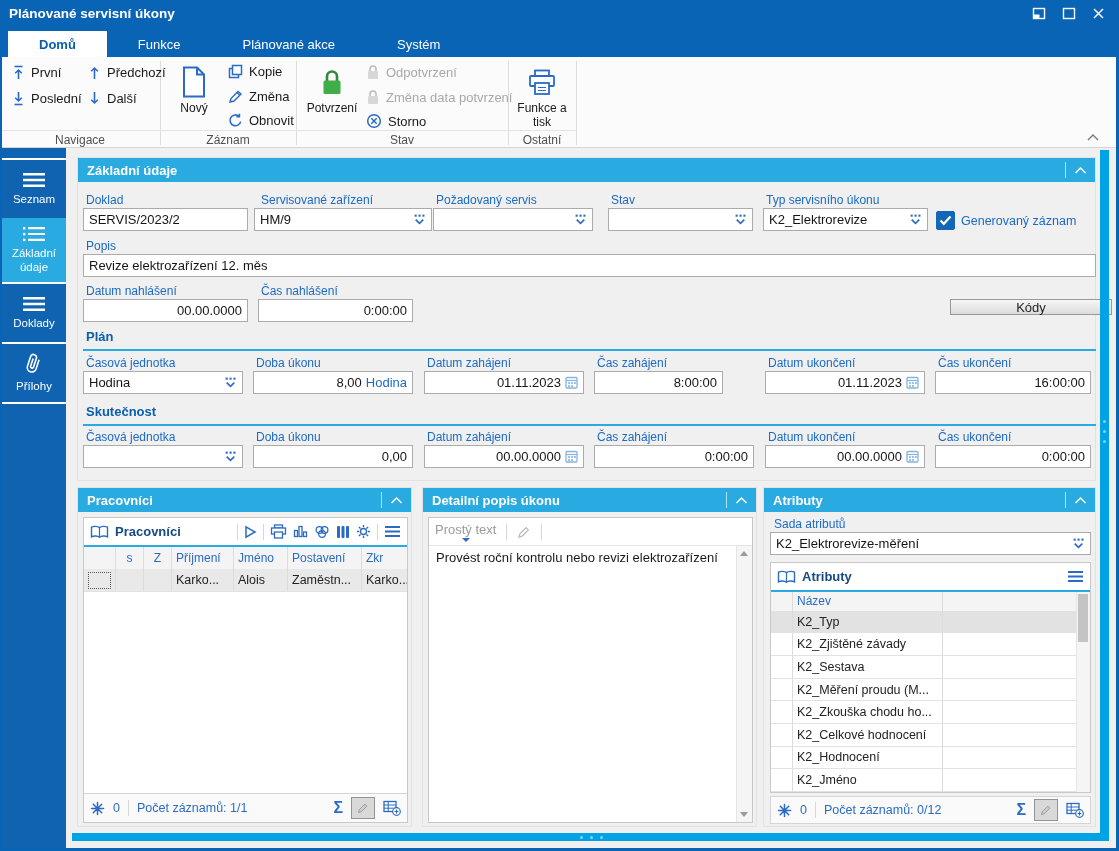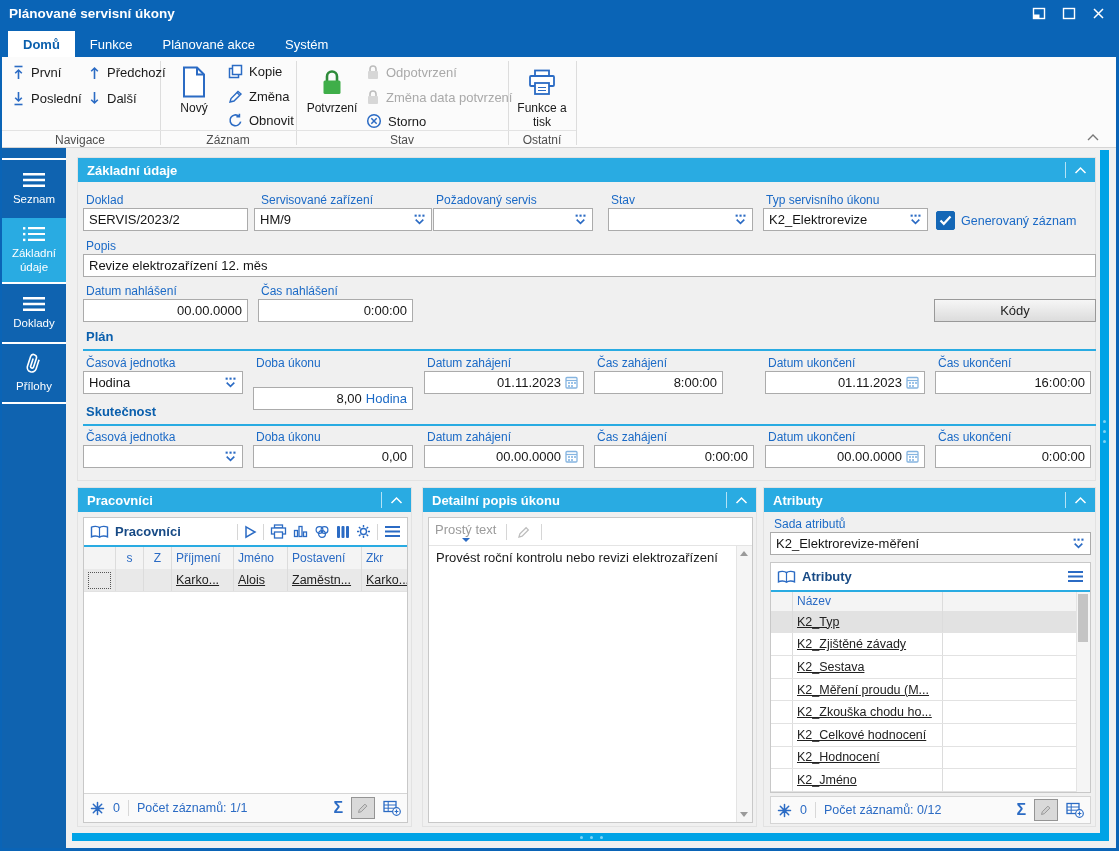--- a/index.html
+++ b/index.html
@@ -7,21 +7,21 @@
   body{font-family:"Liberation Sans",sans-serif;}
   #win{position:relative;width:1119px;height:851px;background:#f0f0f0;overflow:hidden;}
   .abs{position:absolute;}
   svg{display:block;}
   
   .titlebar{left:0;top:0;width:1119px;height:27px;background:#0a64b6;display:flex;align-items:center;color:#fff;}
   .title{font-weight:bold;font-size:13.5px;padding-left:9px;}
   .winbtns{margin-left:auto;display:flex;gap:16px;padding-right:14px;align-items:center;}
   
   .tabstrip{left:0;top:27px;width:1119px;height:30px;background:#0a64b6;display:flex;align-items:flex-end;padding-left:8px;box-sizing:border-box;}
-  .tab{height:26px;display:flex;align-items:center;padding:0 15px;color:#fff;font-size:13px;cursor:default;}
+  .tab{height:26px;display:flex;align-items:center;padding:0 31px;color:#fff;font-size:13px;cursor:default;}
   .tab.active{background:#fff;color:#0a5fad;font-weight:bold;}
   
   .ribbon{left:0;top:57px;width:1119px;height:91px;background:#fbfbfb;border-bottom:1px solid #d5d5d5;box-sizing:border-box;}
   .rsep{position:absolute;top:4px;height:84px;width:1px;background:#ddd;}
   .ritem{position:absolute;display:flex;align-items:center;gap:6px;font-size:13px;color:#1a1a1a;white-space:nowrap;}
   .ritem.dis{color:#a9a9a9;}
   .rbig{position:absolute;display:flex;flex-direction:column;align-items:center;justify-content:flex-start;font-size:12px;color:#1a1a1a;text-align:center;line-height:1.15;}
   .rbig .bicon{height:40px;display:flex;align-items:center;}
   .rgl{position:absolute;top:73px;height:17px;border-top:1px solid #e3e3e3;color:#4f4f4f;font-size:12px;display:flex;align-items:center;justify-content:center;}
   
@@ -35,29 +35,29 @@
   .phead .ptitle{font-weight:bold;font-size:13px;padding-left:9px;}
   .phead .pright{margin-left:auto;display:flex;align-items:center;gap:8px;padding-right:8px;}
   .phead .vline{width:1px;height:16px;background:rgba(255,255,255,.65);}
   .lbl{position:absolute;color:#1b6ac6;font-size:12px;white-space:nowrap;}
   .inp{position:absolute;height:23px;background:#fff;border:1px solid #ababab;box-sizing:border-box;display:flex;align-items:center;padding:0 5px;font-size:13px;color:#151515;}
   .inp.right{justify-content:flex-end;}
   .inp .unit{color:#1b6ac6;margin-left:4px;}
   .inp .ddw{margin-left:auto;padding-left:4px;}
   .sect{position:absolute;color:#0a5fad;font-weight:bold;font-size:13px;}
   .cyanline{position:absolute;height:2px;background:#29abe2;}
-  .graybtn{position:absolute;height:23px;background:linear-gradient(#f6f6f6,#dcdcdc);border:1px solid #999;box-sizing:border-box;display:flex;align-items:center;justify-content:center;font-size:13px;color:#222;cursor:default;}
+  .graybtn{position:absolute;height:16px;background:linear-gradient(#f6f6f6,#dcdcdc);border:1px solid #999;box-sizing:border-box;display:flex;align-items:center;justify-content:center;font-size:13px;color:#222;cursor:default;margin-left:16px;}
   
   .gbox{position:absolute;background:#fff;border:1px solid #c8c8c8;box-sizing:border-box;display:flex;flex-direction:column;}
   .gtoolbar{height:27px;display:flex;align-items:center;gap:6px;padding:0 6px;}
   .gtitle{font-weight:bold;font-size:13px;color:#174a85;}
   .gcyan{height:2px;background:#29abe2;}
   .ghead{display:flex;background:#f4f4f4;color:#2b6bc4;font-size:12px;align-items:center;}
   .ghead .c,.grow .c{box-sizing:border-box;border-right:1px solid #dcdcdc;padding:0 4px;display:flex;align-items:center;height:100%;overflow:hidden;white-space:nowrap;}
-  .grow{display:flex;font-size:12.5px;color:#222;align-items:center;border-bottom:1px solid #e2e2e2;text-decoration:underline;}
+  .grow{display:flex;font-size:12.5px;color:#222;align-items:center;border-bottom:1px solid #e2e2e2;}
   .statusbar{height:28px;border-top:1px solid #d5d5d5;background:#fafafa;display:flex;align-items:center;gap:8px;padding:0 6px;font-size:12.5px;color:#2b6bc4;}
   .statusbar .vsep{width:1px;height:16px;background:#d8d8d8;}
   .statusbar .spacer{flex:1;}
   .sigma{font-size:16px;font-weight:bold;color:#2b6bc4;}
   .pencilbtn{width:24px;height:22px;background:#d9d9d9;border:1px solid #949494;display:flex;align-items:center;justify-content:center;box-sizing:border-box;}
   .tsep{width:1px;height:16px;background:#d6d6d6;}
   
   .splitv{left:1100px;top:150px;width:9px;height:683px;background:#00a3e6;}
   .splith{left:72px;top:833px;width:1037px;height:8px;background:#00a3e6;}
   .dot{position:absolute;width:3px;height:3px;border-radius:50%;background:#7fd4f4;}
@@ -404,21 +404,21 @@
             <g fill="#2b6bc4">
               <rect x="1.6" y="1.6" width="2.1" height="2.1"></rect>
               <rect x="5.5" y="1.6" width="2.1" height="2.1"></rect>
               <rect x="9.4" y="1.6" width="2.1" height="2.1"></rect>
             </g>
             <path d="M2.7 6.6l3.8 3.8 3.8-3.8" fill="none" stroke="#2b6bc4" stroke-width="1.6"></path>
           </svg>
         </span>
       </div>
     <span class="lbl" style="left:178px;top:198px">Doba úkonu</span>
-    <div class="inp right" style="left:175px;top:229px;width:160px">
+    <div class="inp right" style="left:175px;top:213px;width:160px">
         <span>8,00</span>
         <span class="unit">Hodina</span>
       </div>
     <span class="lbl" style="left:349px;top:198px">Datum zahájení</span>
     <div class="inp right" style="left:346px;top:213px;width:160px">
         <span>01.11.2023</span>
         <span style="margin-left:4px">
           <svg width="13" height="13" viewBox="0 0 13 13">
             <rect x="1" y="1.5" width="11" height="10.5" rx="1" fill="#fff" stroke="#85b4e0" stroke-width="1.3"></rect>
             <path d="M1 4.5h11" stroke="#85b4e0" stroke-width="1.2"></path>

